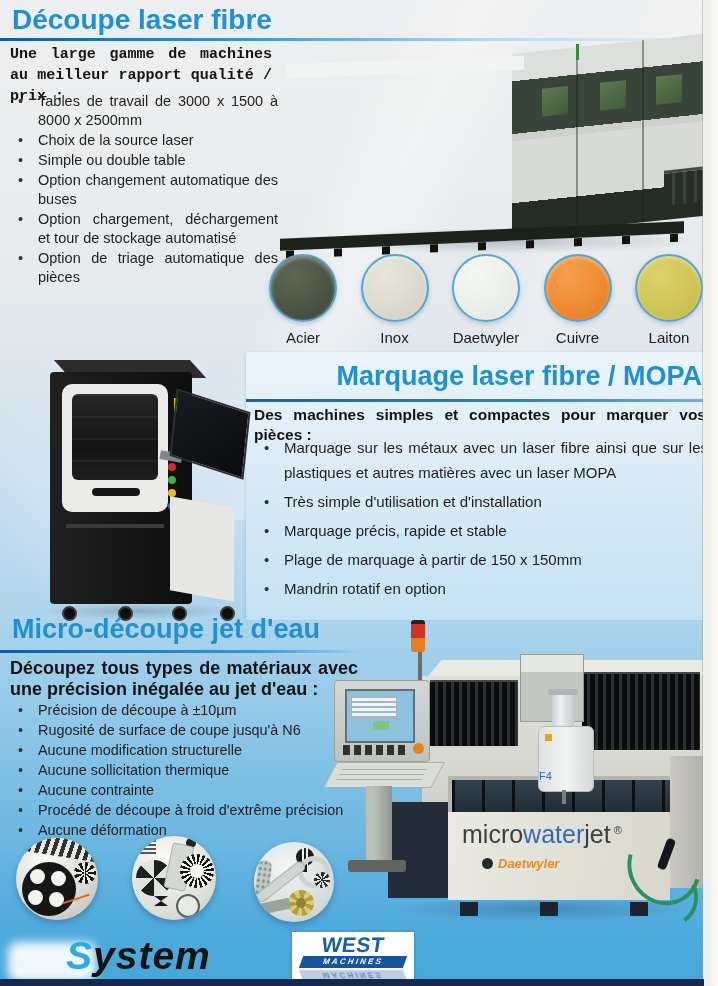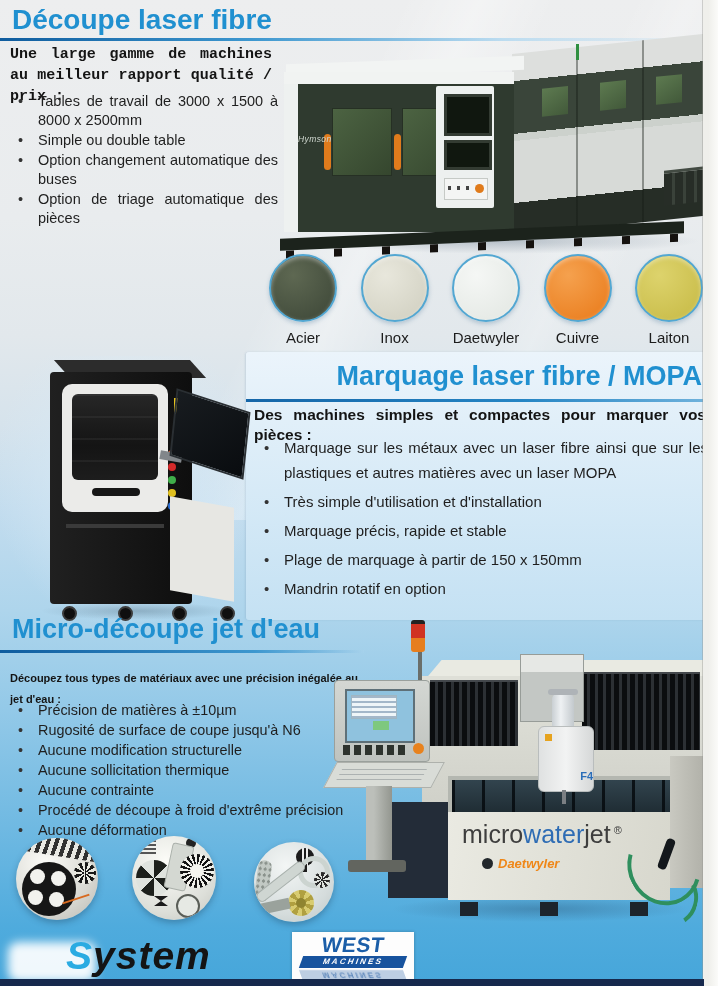--- a/index.html
+++ b/index.html
@@ -23,21 +23,21 @@
   .h2{right:16px;top:357px;width:460px;text-align:right;font-size:27px;font-weight:bold;color:#2090d0;line-height:38px;}
   .rule2{left:246px;top:399px;width:460px;height:3px;
     background:linear-gradient(90deg,#1566a8,#2585c4 60%,#6fb2dc);}
   .h3{left:12px;top:610px;width:400px;font-size:27px;font-weight:bold;color:#2090d0;line-height:38px;}
   .rule3{left:0;top:650px;width:364px;height:3px;
     background:linear-gradient(90deg,#0f5c9e,#3d97cf 70%,rgba(180,215,240,.15));}
 
   .intro{font-weight:bold;color:#141414;text-align:justify;}
   .intro1{left:10px;top:44px;width:262px;font-size:15px;line-height:21px;font-family:Liberation Mono, monospace;}
   .intro2{left:254px;top:405px;width:452px;font-size:15.5px;line-height:20px;}
-  .intro3{left:10px;top:658px;width:348px;font-size:11px;line-height:21px;margin-top:10px;}
+  .intro3{left:10px;top:658px;width:348px;font-size:18px;line-height:21px;}
 
   ul.bullets{list-style:none;margin:0;padding:0;color:#1f1f1f;}
   ul.bullets li{position:relative;padding-left:28px;text-align:justify;}
   ul.bullets li::before{content:"\2022";position:absolute;left:8px;color:#333;}
   .b1{left:10px;top:92px;width:268px;font-size:14.5px;}
   .b1 li{line-height:19px;margin-bottom:1px;}
   .b2{left:256px;top:435px;width:452px;font-size:15px;}
   .b2 li{line-height:25px;margin-bottom:4px;padding-left:26px;}
   .b3{left:10px;top:700px;width:356px;font-size:14.4px;}
   .b3 li{line-height:20px;padding-left:26px;}
@@ -128,21 +128,21 @@
   .m3-cube{left:190px;top:40px;width:62px;height:66px;border:1px solid #979c98;
     background:linear-gradient(180deg,#e6e8e5 0 26%,#c3c7c4 26%);}
   .m3-pole{left:88px;top:22px;width:4px;height:44px;background:#6a6e6a;}
   .m3-lamp{left:81px;top:6px;width:14px;height:32px;border-radius:3px;
     background:linear-gradient(180deg,#222 0 14%,#d03322 14% 55%,#e67e1e 55% 100%);}
   .m3-bottle{left:222px;top:80px;width:22px;height:36px;border-radius:5px 5px 2px 2px;
     background:linear-gradient(90deg,#c9cfd3,#eef1f3 40%,#c3c9cd);}
   .m3-cap{left:218px;top:75px;width:30px;height:6px;background:#aeb3b7;border-radius:3px;}
   .m3-head{left:208px;top:112px;width:54px;height:64px;border:1px solid #b9bdbd;border-radius:6px;
     background:linear-gradient(90deg,#dfe1e1,#f2f3f3 50%,#d6d8d8);}
-  .m3-head-label{left:0;right:0;bottom:9px;text-align:right;color:#2a6db8;font-weight:bold;font-size:11px;padding-left:28px;}
+  .m3-head-label{left:0;right:0;bottom:9px;text-align:left;color:#2a6db8;font-weight:normal;font-size:11px;}
   .m3-warn{left:6px;top:7px;width:7px;height:7px;background:#e6a31f;}
   .m3-nozzle{left:232px;top:176px;width:4px;height:14px;background:#7b7f83;}
   .m3-tank{left:118px;top:162px;width:256px;height:36px;border:4px solid #b4b7b0;
     background:repeating-linear-gradient(90deg,rgba(5,10,14,.85) 0 3px,transparent 3px 30px),
       linear-gradient(180deg,#32444e,#1d2a31);}
   .m3-darkbase{left:58px;top:188px;width:60px;height:96px;background:#232c38;}
   .m3-front{left:118px;top:198px;width:222px;height:88px;
     background:linear-gradient(100deg,#eaeae2,#d7d7cd);}
   .m3-brand{left:14px;top:8px;font-size:25px;color:#3e3e3e;white-space:nowrap;}
   .bw{color:#2e6cb4}
@@ -237,49 +237,35 @@
 <body>
 
 <div class="page">
   <div class="abs sheen"></div>
 
   <div class="abs h1">Découpe laser fibre</div>
   <div class="abs rule1"></div>
   <div class="abs intro intro1">Une large gamme de machines au meilleur rapport qualité / prix :</div>
   <ul class="abs bullets b1">
       <li>Tables de travail de 3000 x 1500 à 8000 x 2500mm</li>
+      <li>Choix de la source laser</li>
       <li>Simple ou double table</li>
       <li>Option changement automatique des buses</li>
+      <li>Option chargement, déchargement et tour de stockage automatisé</li>
       <li>Option de triage automatique des pièces</li>
     </ul>
 
   <div class="abs machine1">
     <div class="abs m1-shadow"></div>
     <div class="abs m1-side">
       <div class="abs m1-win w1"></div>
       <div class="abs m1-win w2"></div>
       <div class="abs m1-win w3"></div>
     </div>
     <div class="abs m1-roof"></div>
-    <div class="abs m1-front">
-      <div class="abs m1-white-l"></div>
-      <div class="abs m1-white-t"></div>
-      <div class="abs m1-door d1"></div>
-      <div class="abs m1-door d2"></div>
-      <div class="abs m1-handle hp1"></div>
-      <div class="abs m1-handle hp2"></div>
-      <div class="abs m1-brand">Hymson</div>
-      <div class="abs m1-console">
-        <div class="abs m1-scr s1"></div>
-        <div class="abs m1-scr s2"></div>
-        <div class="abs m1-ctrl">
-          <div class="abs m1-knob"></div>
-        </div>
-      </div>
-    </div>
     <div class="abs m1-base"></div>
     <div class="abs m1-feet"></div>
     <div class="abs m1-conveyor"></div>
     <div class="abs m1-antenna"></div>
   </div>
 
   <div class="abs materials" id="materials-row">
       <div class="mat-col">
         <div class="mat-circle" style="background: radial-gradient(circle at 35% 30%, rgb(94, 104, 82), rgb(69, 79, 62) 72%);"></div>
         <div class="mat-label">Acier</div>
@@ -339,21 +325,21 @@
     <div class="abs m2-wheel mw1"></div>
     <div class="abs m2-wheel mw2"></div>
     <div class="abs m2-wheel mw3"></div>
     <div class="abs m2-wheel mw4"></div>
   </div>
 
   <div class="abs h3">Micro-découpe jet d'eau</div>
   <div class="abs rule3"></div>
   <div class="abs intro intro3">Découpez tous types de matériaux avec une précision inégalée au jet d'eau :</div>
   <ul class="abs bullets b3">
-      <li>Précision de matières à ±10µm</li>
+      <li>Précision de découpe à ±10µm</li>
       <li>Rugosité de surface de coupe jusqu'à N6</li>
       <li>Aucune modification structurelle</li>
       <li>Aucune sollicitation thermique</li>
       <li>Aucune contrainte</li>
       <li>Procédé de découpe à froid d'extrême précision</li>
       <li>Aucune déformation</li>
     </ul>
 
   <div class="abs machine3">
     <div class="abs m3-shadow"></div>

